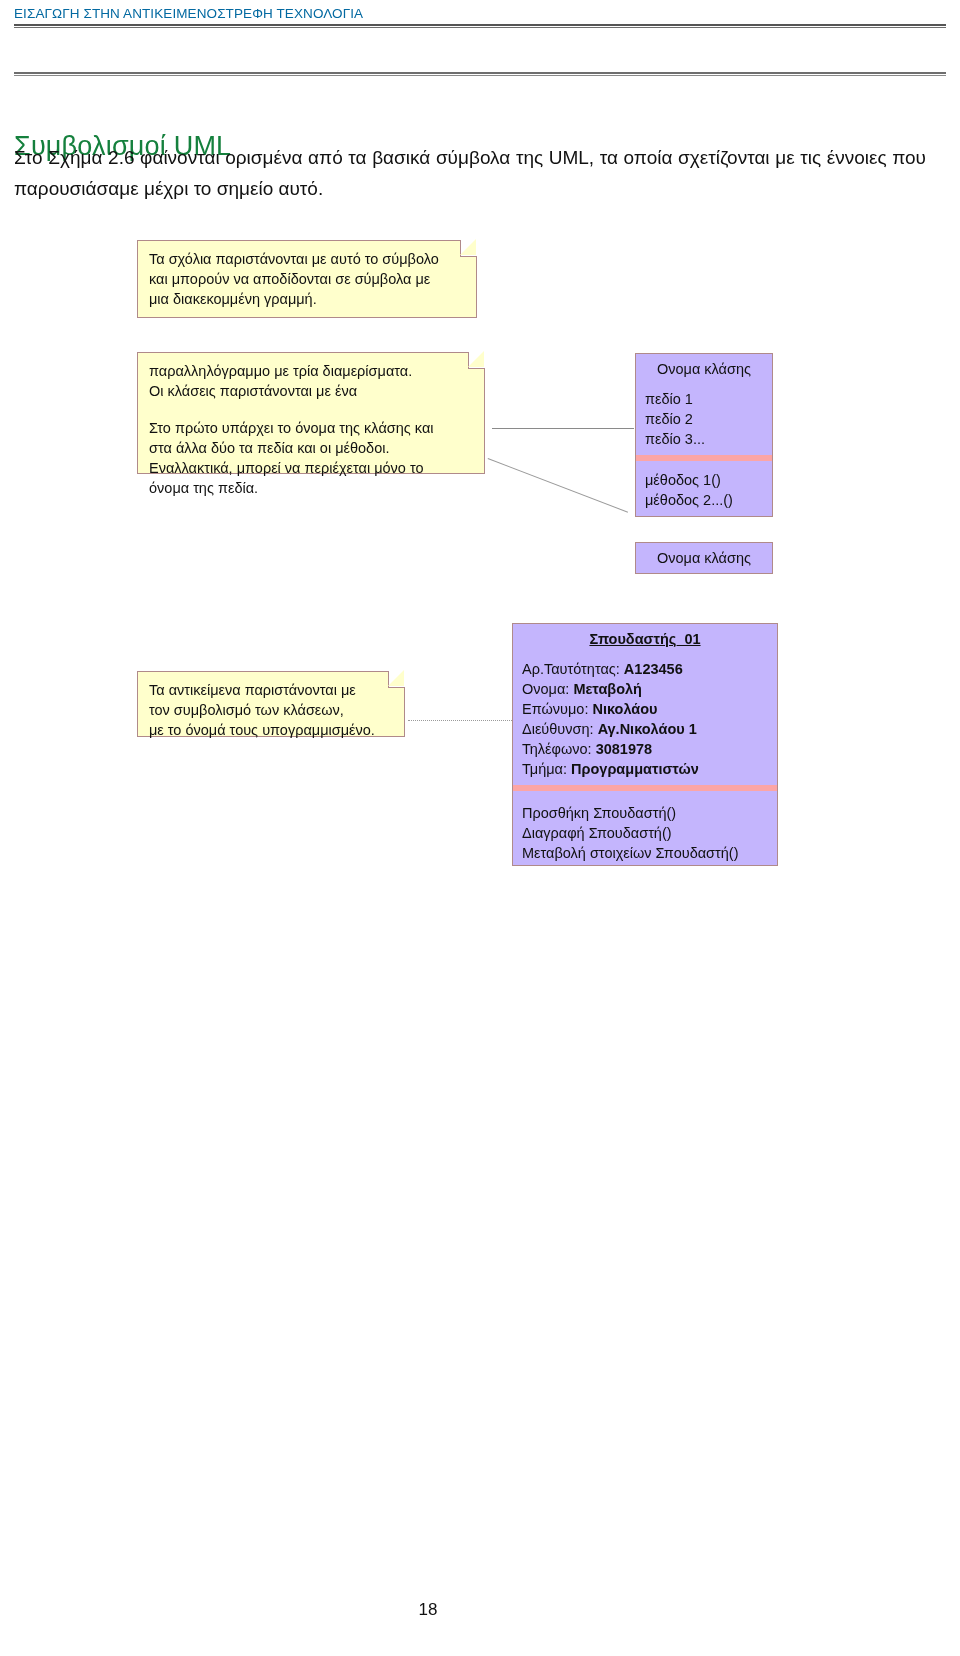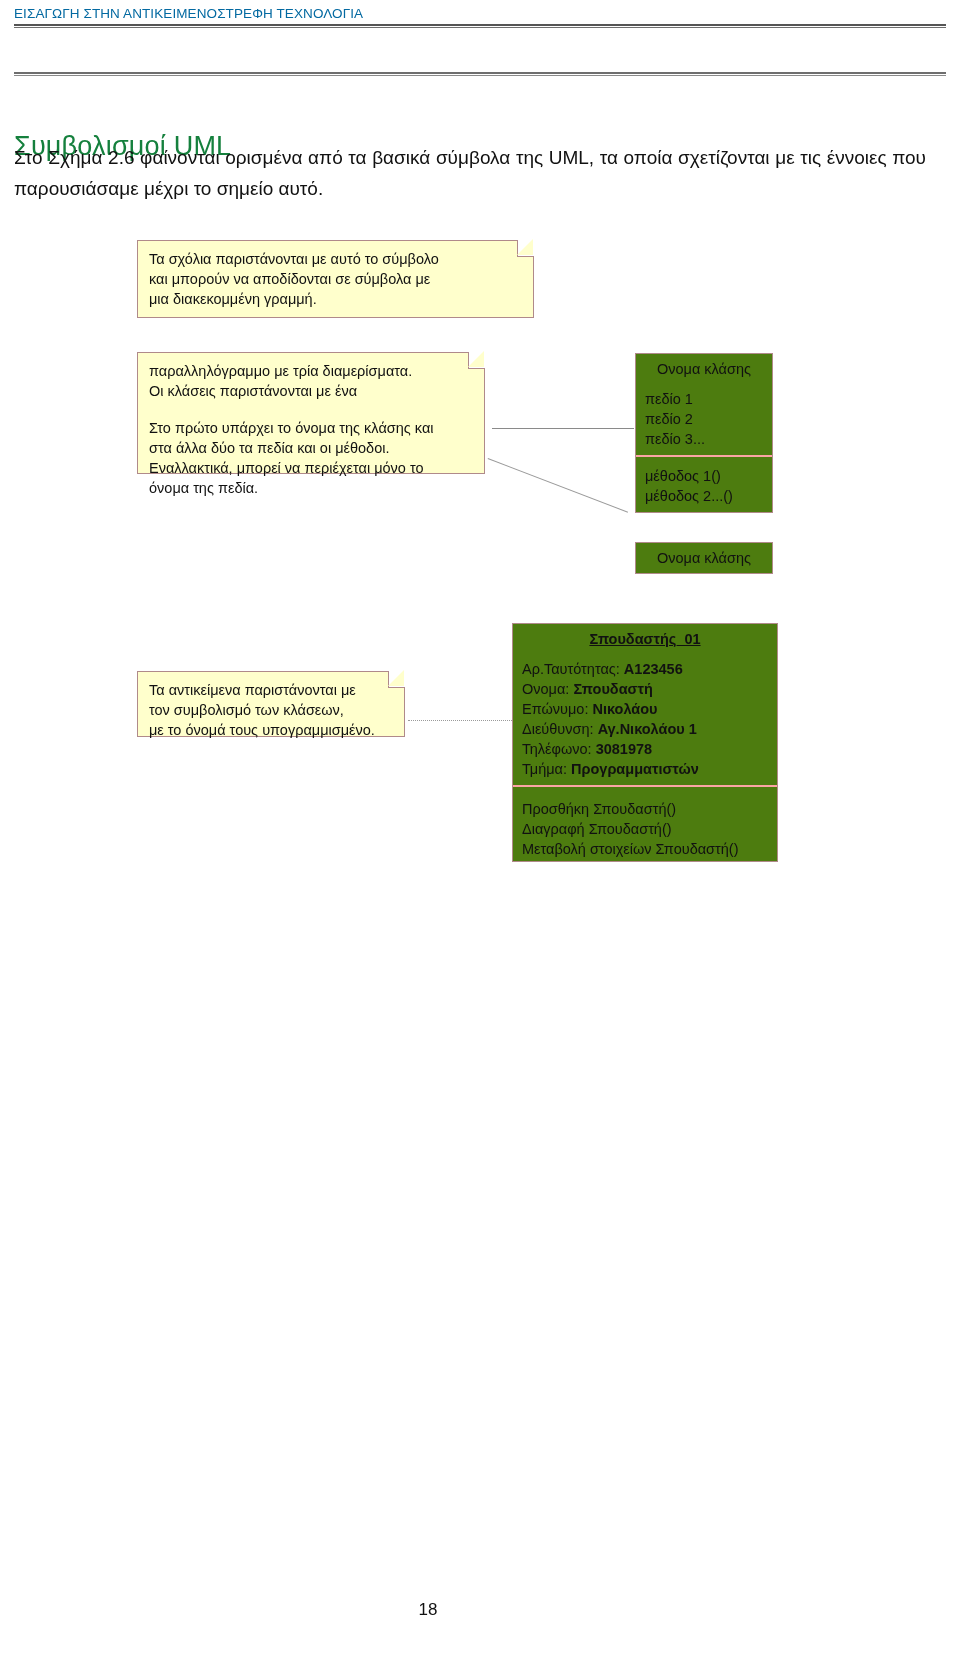--- a/index.html
+++ b/index.html
@@ -108,30 +108,30 @@
     height: 0;
     border-left: 16px solid transparent;
     border-bottom: 16px solid #ffffcc;
   }
   .note p { margin: 0; }
   .note p.gap { margin-top: 17px; }
 
   
   .umlbox {
     position: absolute;
-    background: #4d7c0f;
+    background: #c4b5fd;
     border: 1px solid #b08a8a;
     box-sizing: border-box;
     font-size: 14.5px;
     line-height: 20px;
     color: #111111;
   }
   .umlbox .compartment {
     padding: 5px 9px 6px 9px;
-    border-bottom: 2px solid #fca5a5;
+    border-bottom: 6px solid #fca5a5;
   }
   .umlbox .compartment:last-child { border-bottom: none; }
   .umlbox .cname {
     text-align: center;
     padding: 5px 9px 5px 9px;
   }
   .umlbox .cname.under { text-decoration: underline; font-weight: bold; }
   .umlbox .row { white-space: nowrap; }
   .umlbox .row b { font-weight: bold; }
   .umlbox .row .lbl { font-weight: normal; }
@@ -172,21 +172,21 @@
   <div class="header-rule"></div>
 </div>
 
 <div class="title-rule"></div>
 <div class="page-title">Συμβολισμοί UML</div>
 
 <div class="intro">Στο Σχήμα 2.6 φαίνονται ορισμένα από τα βασικά σύμβολα της UML, τα οποία σχετίζονται με τις έννοιες που παρουσιάσαμε μέχρι το σημείο αυτό.</div>
 
 <div class="figure">
 
-  <div class="note" style="left:137px; top:12px; width:397px; height:78px;">
+  <div class="note" style="left:137px; top:12px; width:340px; height:78px;">
     <span class="fold"></span>
     <p>Τα σχόλια παριστάνονται με αυτό το σύμβολο</p>
     <p>και μπορούν να αποδίδονται σε σύμβολα με</p>
     <p>μια διακεκομμένη γραμμή.</p>
   </div>
 
   <div class="note" style="left:137px; top:124px; width:348px; height:122px;">
     <span class="fold"></span>
     <p>παραλληλόγραμμο με τρία διαμερίσματα.</p>
     <p>Οι κλάσεις παριστάνονται με ένα</p>
@@ -223,21 +223,21 @@
     <p>τον συμβολισμό των κλάσεων,</p>
     <p>με το όνομά τους υπογραμμισμένο.</p>
   </div>
 
   <div class="conn dotted" style="left:408px; top:492px; width:104px;"></div>
 
   <div class="umlbox" style="left:512px; top:395px; width:266px;">
     <div class="cname under">Σπουδαστής_01</div>
     <div class="compartment">
       <div class="row"><span class="lbl">Αρ.Ταυτότητας:</span> <b>Α123456</b></div>
-      <div class="row"><span class="lbl">Ονομα:</span> <b>Σπουδαστή</b></div>
+      <div class="row"><span class="lbl">Ονομα:</span> <b>Μεταβολή</b></div>
       <div class="row"><span class="lbl">Επώνυμο:</span> <b>Νικολάου</b></div>
       <div class="row"><span class="lbl">Διεύθυνση:</span> <b>Αγ.Νικολάου 1</b></div>
       <div class="row"><span class="lbl">Τηλέφωνο:</span> <b>3081978</b></div>
       <div class="row"><span class="lbl">Τμήμα:</span> <b>Προγραμματιστών</b></div>
     </div>
     <div class="compartment" style="padding-top:12px; padding-bottom:2px;">
       <div class="row">Προσθήκη Σπουδαστή()</div>
       <div class="row">Διαγραφή Σπουδαστή()</div>
       <div class="row">Μεταβολή στοιχείων Σπουδαστή()</div>
     </div>

